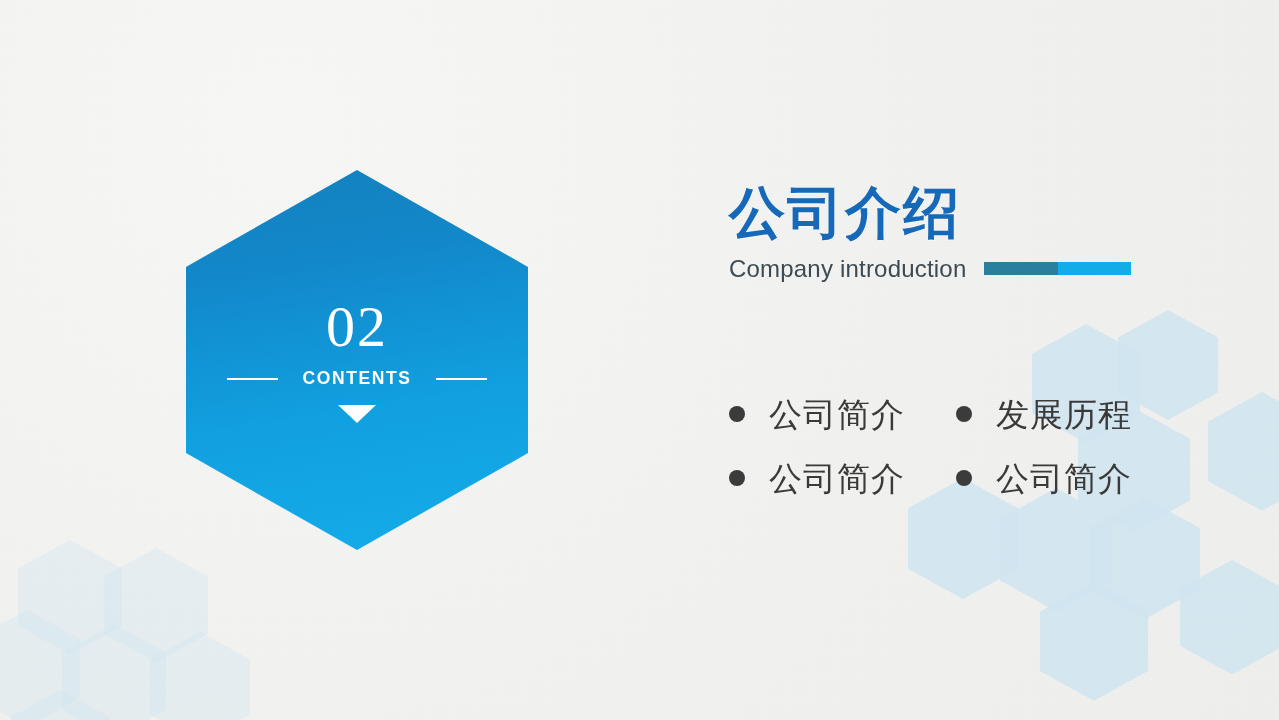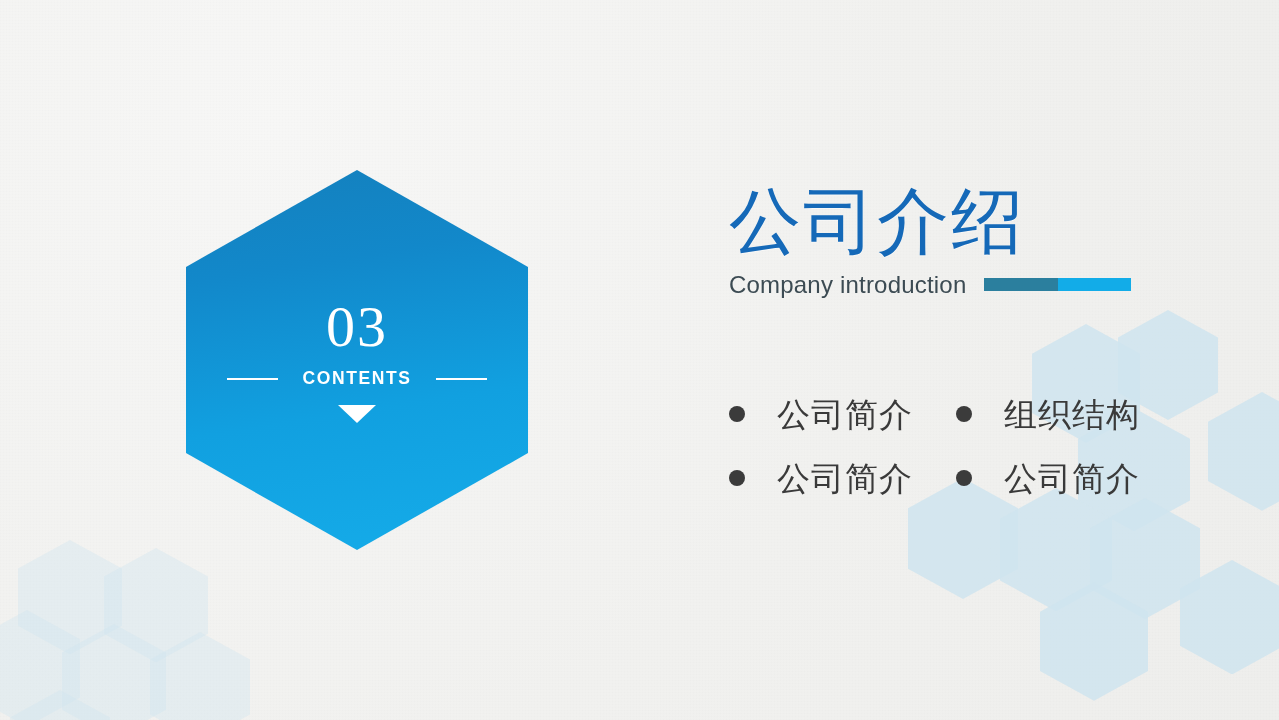--- a/index.html
+++ b/index.html
@@ -97,22 +97,22 @@
   }
 
   
   #right-block {
     position: absolute;
     left: 729px;
     top: 186px;
     width: 520px;
   }
   #page-title {
-    font-size: 72px;
-    font-weight: 400;
+    font-size: 56px;
+    font-weight: 700;
     line-height: .98;
     color: #1569b8;
     letter-spacing: 2px;
     margin: 0;
     text-shadow: 0 1px 0 rgba(255,255,255,.5);
   }
   #subtitle-row {
     display: flex;
     align-items: center;
     margin-top: 14px;
@@ -141,21 +141,21 @@
     width: 460px;
     display: grid;
     grid-template-columns: 215px 215px;
     grid-auto-rows: 64px;
     column-gap: 12px;
     row-gap: 0;
   }
   .bullet-item {
     display: flex;
     align-items: center;
-    gap: 32px;
+    gap: 24px;
   }
   .bullet-dot {
     width: 16px;
     height: 16px;
     border-radius: 50%;
     background: #3b3b3b;
     flex: 0 0 auto;
   }
   .bullet-label {
     font-size: 33px;
@@ -186,21 +186,21 @@
       <div class="hex-deco" style="left: 1078px; top: 408px; width: 112px; height: 123.2px; background: rgb(207, 228, 239); opacity: 0.85;"></div>
       <div class="hex-deco" style="left: 1208px; top: 392px; width: 108px; height: 118.8px; background: rgb(207, 228, 239); opacity: 0.85;"></div>
       <div class="hex-deco" style="left: 908px; top: 478px; width: 110px; height: 121px; background: rgb(207, 228, 239); opacity: 0.85;"></div>
       <div class="hex-deco" style="left: 1000px; top: 488px; width: 112px; height: 123.2px; background: rgb(207, 228, 239); opacity: 0.85;"></div>
       <div class="hex-deco" style="left: 1090px; top: 498px; width: 110px; height: 121px; background: rgb(207, 228, 239); opacity: 0.85;"></div>
       <div class="hex-deco" style="left: 1040px; top: 582px; width: 108px; height: 118.8px; background: rgb(207, 228, 239); opacity: 0.85;"></div>
       <div class="hex-deco" style="left: 1180px; top: 560px; width: 104px; height: 114.4px; background: rgb(207, 228, 239); opacity: 0.85;"></div>
     </div>
 
   <div id="contents-hex">
-    <div id="hex-number">03</div>
+    <div id="hex-number">02</div>
     <div class="contents-row">
       <span class="rule"></span>
       <span id="hex-contents-label">CONTENTS</span>
       <span class="rule"></span>
     </div>
     <div id="hex-arrow"></div>
   </div>
 
   <div id="right-block">
     <h1 id="page-title">公司介绍</h1>
@@ -213,21 +213,21 @@
     </div>
   </div>
 
   <div id="bullet-grid">
       <div class="bullet-item">
         <span class="bullet-dot"></span>
         <span class="bullet-label">公司简介</span>
       </div>
       <div class="bullet-item">
         <span class="bullet-dot"></span>
-        <span class="bullet-label">组织结构</span>
+        <span class="bullet-label">发展历程</span>
       </div>
       <div class="bullet-item">
         <span class="bullet-dot"></span>
         <span class="bullet-label">公司简介</span>
       </div>
       <div class="bullet-item">
         <span class="bullet-dot"></span>
         <span class="bullet-label">公司简介</span>
       </div>
     </div>

